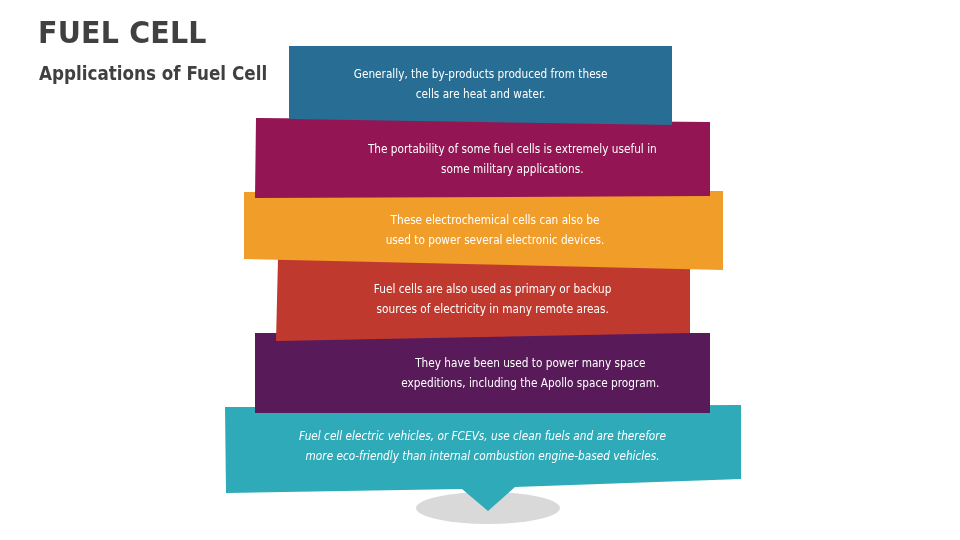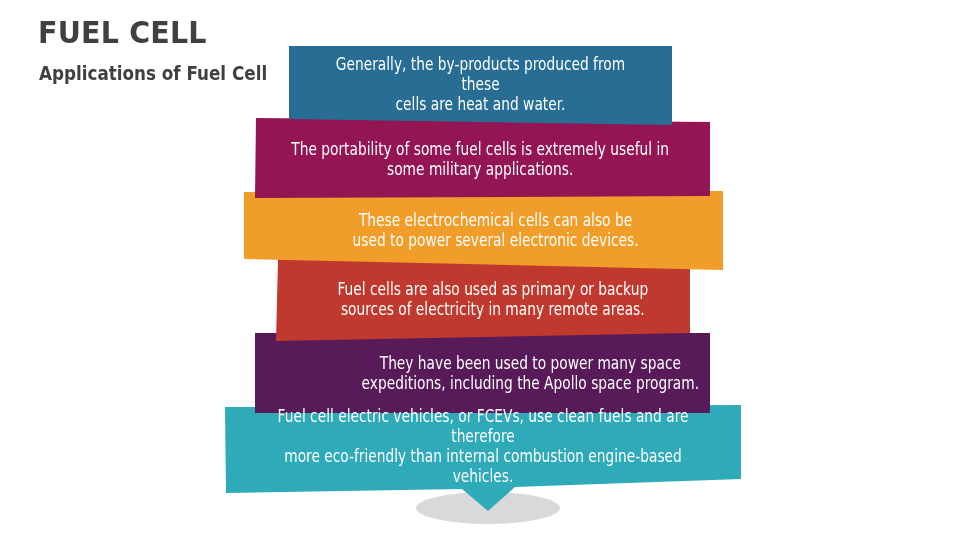--- a/index.html
+++ b/index.html
@@ -15,21 +15,21 @@
     }
     .subtitle {
       position: absolute; left: 39px; top: 62px; margin: 0;
       font-size: 19.5px; color: #404040;
       font-family: "DejaVu Sans", sans-serif;
       transform: scaleX(0.86); transform-origin: left top;
     }
     svg.stack { position: absolute; left: 0; top: 0; }
     .band-text {
       position: absolute; color: #ffffff; text-align: center;
-      font-family: "DejaVu Sans", sans-serif; font-size: 17px; line-height: 20px;
+      font-family: "DejaVu Sans", sans-serif; font-size: 13px; line-height: 20px;
       display: flex; align-items: center; justify-content: center;
     }
     .band-text span { display: block; transform: scaleX(0.9); }
   </style>
 </head>
 <body>
 
 <h1 class="title">FUEL CELL</h1>
 <h2 class="subtitle">Applications of Fuel Cell</h2>
 
@@ -60,21 +60,21 @@
   <polygon points="289,46 672,46 672,125 289,119" fill="#286d93"></polygon>
 </svg>
 
 <div class="band-text" style="left:289px; top:48px; width:383px; height:72px;">
   <span>
     <span>Generally, the by-products produced from these</span>
     <span>cells are heat and water.</span>
   </span>
 </div>
 
-<div class="band-text" style="left:240px; top:121px; width:481px; height:75px;">
+<div class="band-text" style="left:272px; top:121px; width:481px; height:75px;">
   <span>
     <span>The portability of some fuel cells is extremely useful in</span>
     <span>some military applications.</span>
   </span>
 </div>
 
 <div class="band-text" style="left:256px; top:192px; width:479px; height:76px;">
   <span>
     <span>These electrochemical cells can also be</span>
     <span>used to power several electronic devices.</span>
@@ -88,18 +88,18 @@
   </span>
 </div>
 
 <div class="band-text" style="left:255px; top:334px; width:550px; height:78px;">
   <span>
     <span>They have been used to power many space</span>
     <span>expeditions, including the Apollo space program.</span>
   </span>
 </div>
 
-<div class="band-text" style="left:225px; top:406px; width:516px; height:80px;">
+<div class="band-text" style="left:225px; top:406px; width:516px; height:80px;font-style:italic;">
   <span>
     <span>Fuel cell electric vehicles, or FCEVs, use clean fuels and are therefore</span>
     <span>more eco-friendly than internal combustion engine-based vehicles.</span>
   </span>
 </div>
 
 </body></html>

